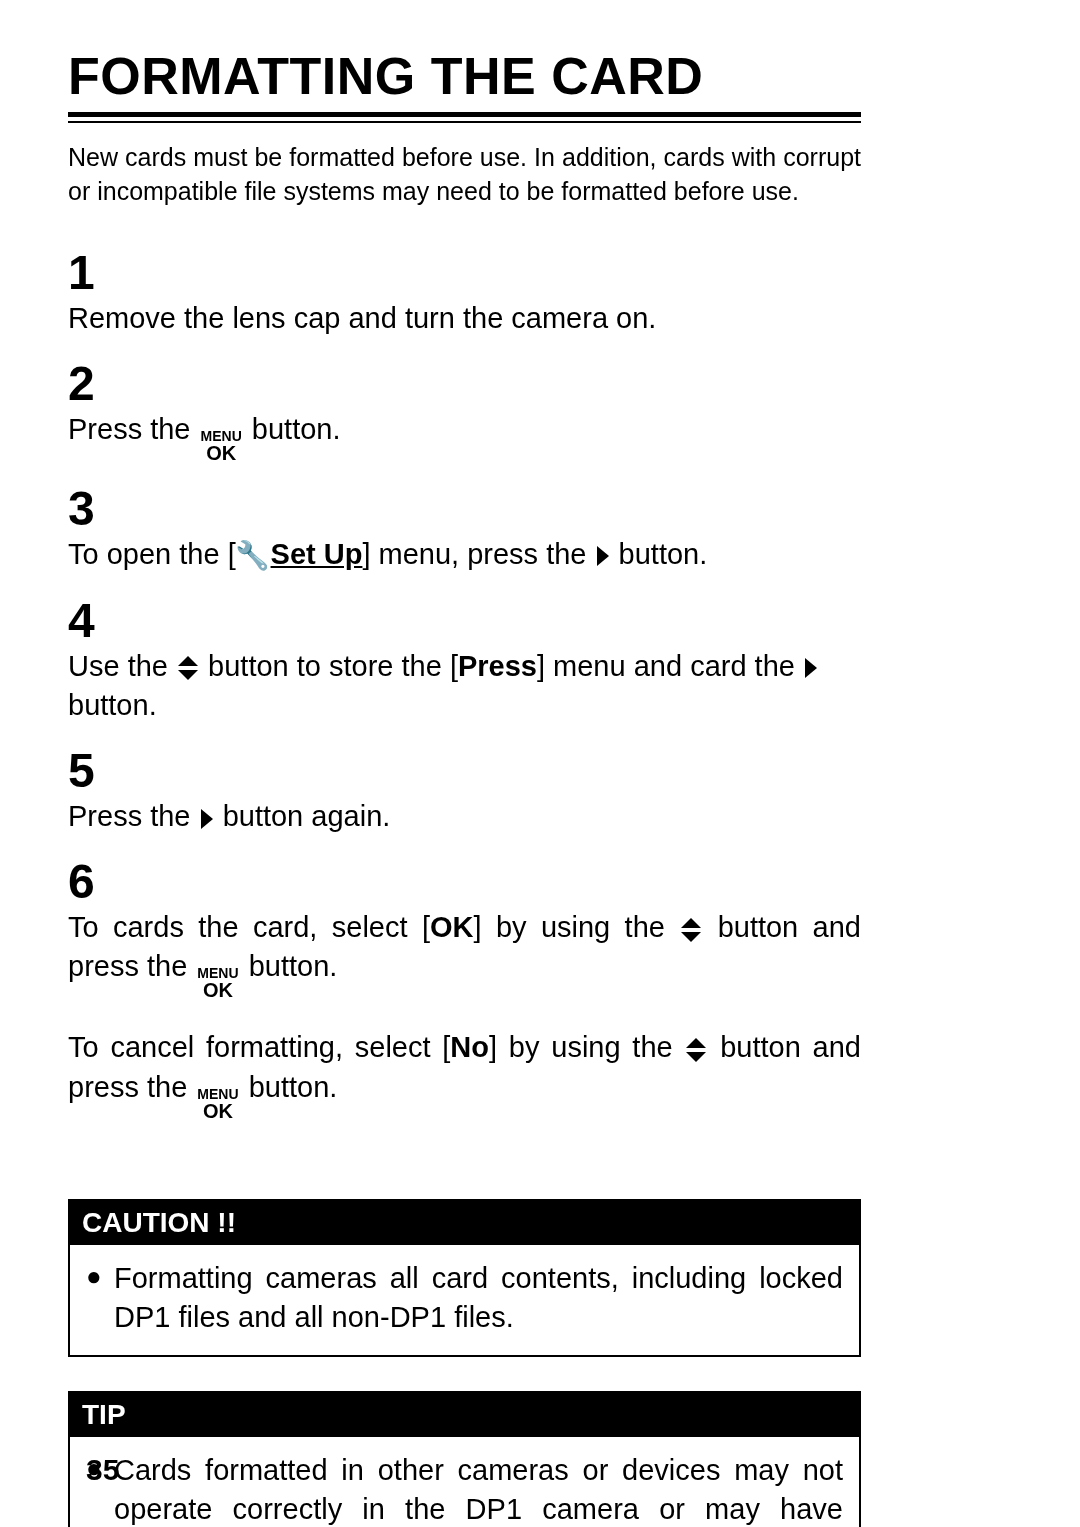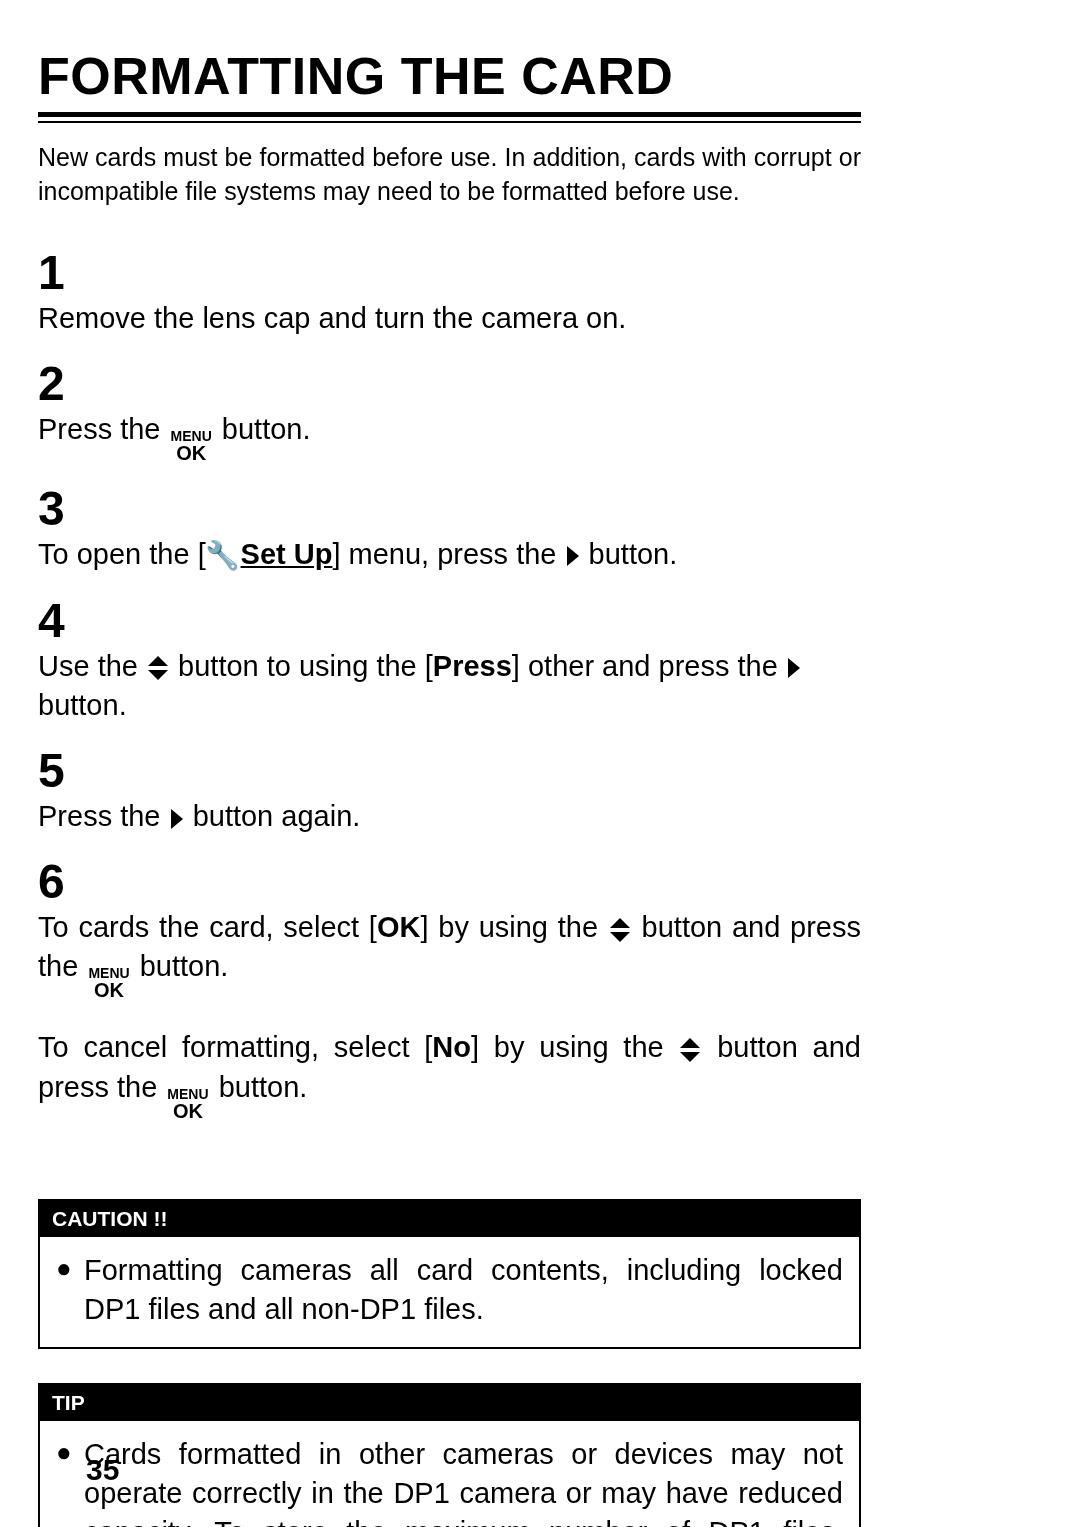--- a/index.html
+++ b/index.html
@@ -4,21 +4,21 @@
 <style>
   html, body {
     margin: 0;
     padding: 0;
     background: #fff;
   }
   .page {
     width: 935px;
     height: 1527px;
     box-sizing: border-box;
-    padding: 46px 74px 40px 38px;
+    padding: 46px 74px 40px 68px;
     font-family: Arial, Helvetica, sans-serif;
     color: #000;
     position: relative;
   }
   h1.title {
     font-size: 52px;
     font-weight: 700;
     margin: 0 0 6px 0;
     letter-spacing: 0.5px;
   }
@@ -75,21 +75,21 @@
     vertical-align: middle;
   }
   .box {
     border: 2px solid #000;
     margin-top: 34px;
   }
   .box-header {
     background: #000;
     color: #fff;
     font-weight: 700;
-    font-size: 21px;
+    font-size: 28px;
     padding: 6px 12px;
   }
   .box-body {
     padding: 14px 16px 18px 16px;
   }
   .bullet-row {
     display: flex;
     font-size: 29px;
     line-height: 1.35;
   }
@@ -147,21 +147,21 @@
     <span> button.</span>
   </p>
 
   <div class="big-num">4</div>
   <p class="step">
     <span>Use the </span>
     <svg class="icon inline-icon" width="24" height="28" viewBox="0 0 24 28">
         <polygon points="12,2 22,12 2,12" fill="#000"></polygon>
         <polygon points="2,16 22,16 12,26" fill="#000"></polygon>
       </svg>
-    <span> button to using the [</span><span class="bold">Press</span><span>] other and press the </span>
+    <span> button to store the [</span><span class="bold">Press</span><span>] menu and card the </span>
     <svg class="icon inline-icon" width="16" height="24" viewBox="0 0 16 24">
         <polygon points="2,2 14,12 2,22" fill="#000"></polygon>
       </svg>
     <span> button.</span>
   </p>
 
   <div class="big-num">5</div>
   <p class="step">
     <span>Press the </span>
     <svg class="icon inline-icon" width="16" height="24" viewBox="0 0 16 24">

